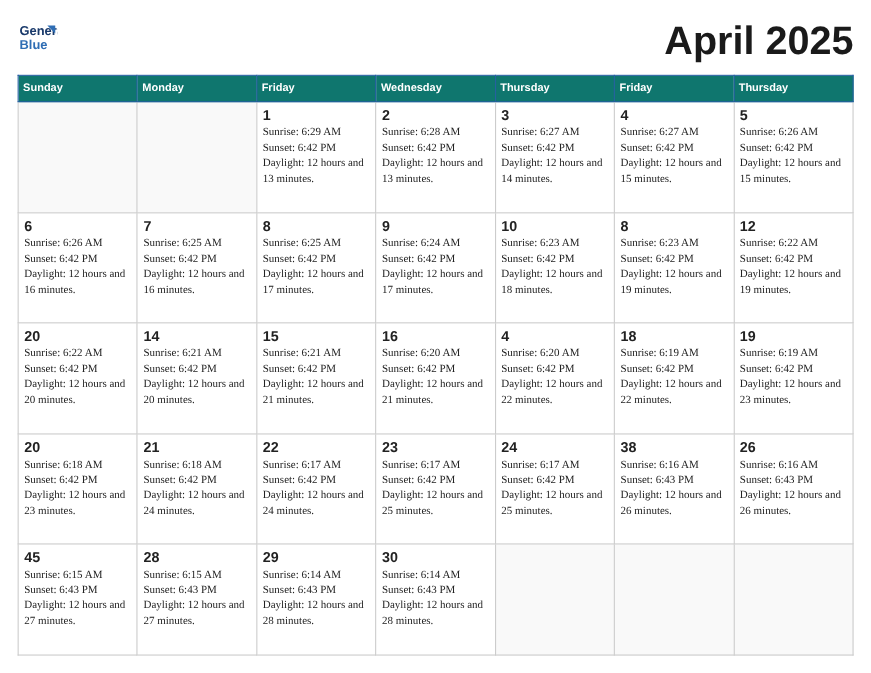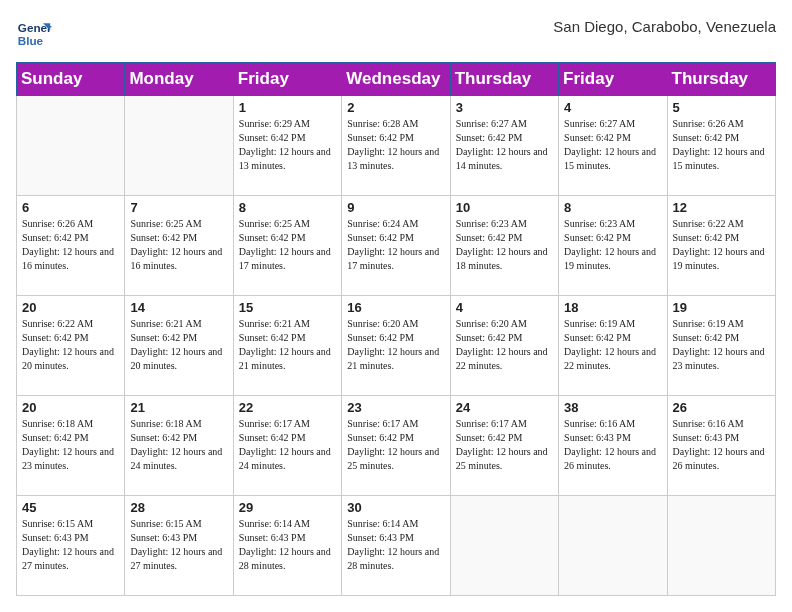--- a/index.html
+++ b/index.html
@@ -46,23 +46,23 @@
       margin-top: 2px;
     }
     .calendar {
       flex: 1;
       border: 1px solid #ccc;
       border-collapse: collapse;
       width: 100%;
       table-layout: fixed;
     }
     .calendar th {
-      background: #a21caf;
+      background: #0f766e;
       color: #fff;
-      font-size: 17px;
+      font-size: 10px;
       font-weight: bold;
       padding: 6px 4px;
       text-align: left;
       border: 1px solid #2560a0;
     }
     .calendar td {
       border: 1px solid #ccc;
       vertical-align: top;
       padding: 4px 5px;
       font-size: 10.5px;
@@ -92,21 +92,21 @@
 <div class="page">
   <div class="header">
     <div class="logo">
       <svg class="logo-icon" viewBox="0 0 40 40">
         <text x="2" y="18" font-size="13" font-weight="bold" fill="#1a3a6b" font-family="Arial">General</text>
         <text x="2" y="32" font-size="13" font-weight="bold" fill="#2e6db4" font-family="Arial">Blue</text>
         <polygon points="30,8 38,16 38,8" fill="#2e6db4"></polygon>
       </svg>
     </div>
     <div class="title-block">
-      <div class="location">San Diego, Carabobo, Venezuela</div>
+      <div class="month-title">April 2025</div>
     </div>
   </div>
 
   <table class="calendar">
     <thead>
       <tr id="header-row">
           <th>Sunday</th>
           <th>Monday</th>
           <th>Friday</th>
           <th>Wednesday</th>

